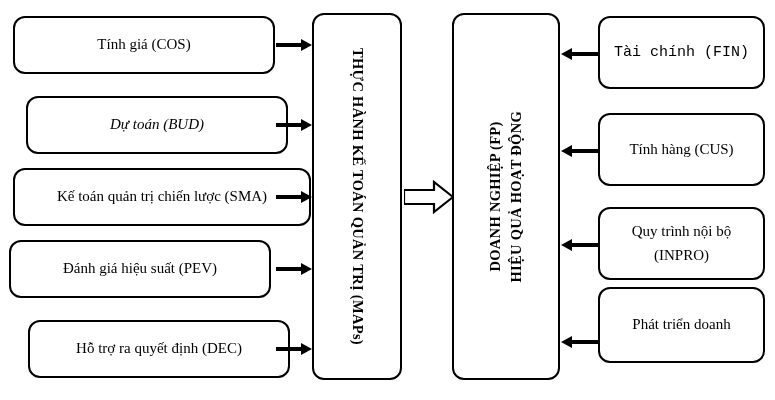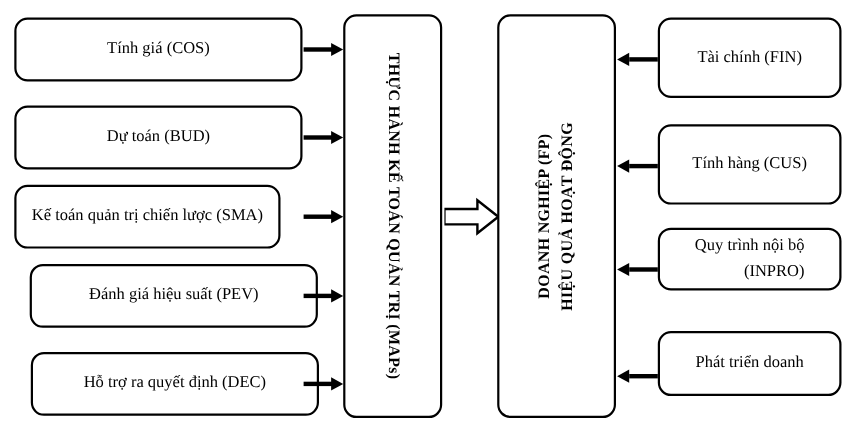--- a/index.html
+++ b/index.html
@@ -83,29 +83,29 @@
 </style>
 </head>
 <body>
 
 <div id="canvas">
 
   <div class="node side-node" style="left:13px; top:16px; width:262px; height:58px;">
     <span>Tính giá (COS)</span>
   </div>
 
-  <div class="node side-node" style="left:13px; top:96px; width:262px; height:58px;">
+  <div class="node side-node" style="left:26px; top:96px; width:262px; height:58px;font-style:italic;">
     <span>Dự toán (BUD)</span>
   </div>
 
-  <div class="node side-node" style="left:13px; top:168px; width:242px; height:58px;align-items:center;">
+  <div class="node side-node" style="left:13px; top:168px; width:298px; height:58px;align-items:center;">
     <span>Kế toán quản trị chiến lược (SMA)</span>
   </div>
 
-  <div class="node side-node" style="left:27px; top:240px; width:262px; height:58px;">
+  <div class="node side-node" style="left:9px; top:240px; width:262px; height:58px;">
     <span>Đánh giá hiệu suất (PEV)</span>
   </div>
 
   <div class="node side-node" style="left:28px; top:320px; width:262px; height:58px;">
     <span>Hỗ trợ ra quyết định (DEC)</span>
   </div>
 
   <div class="arrow" style="left:276px; top:43px; width:27px;"></div>
   <div class="arrow-head-right" style="left:301px; top:38.5px;"></div>
 
@@ -143,34 +143,34 @@
 
   <div class="arrow" style="left:572px; top:149px; width:26px;"></div>
   <div class="arrow-head-left" style="left:561px; top:144.5px;"></div>
 
   <div class="arrow" style="left:572px; top:243px; width:26px;"></div>
   <div class="arrow-head-left" style="left:561px; top:238.5px;"></div>
 
   <div class="arrow" style="left:572px; top:340px; width:26px;"></div>
   <div class="arrow-head-left" style="left:561px; top:335.5px;"></div>
 
-  <div class="node side-node" style="left:598px; top:16px; width:167px; height:73px;">
+  <div class="node side-node" style="left:598px; top:16px; width:167px; height:73px;font-family:Liberation Mono, monospace;">
     <span>Tài chính (FIN)</span>
   </div>
 
   <div class="node side-node" style="left:598px; top:113px; width:167px; height:73px;">
     <span>Tính hàng (CUS)</span>
   </div>
 
-  <div class="node side-node" style="left:598px; top:207px; width:167px; height:57px;text-align:right;">
+  <div class="node side-node" style="left:598px; top:207px; width:167px; height:73px;">
     <span>
       <span>Quy trình nội bộ</span><br>
       <span>(INPRO)</span>
     </span>
   </div>
 
-  <div class="node side-node" style="left:598px; top:301px; width:167px; height:59px;">
+  <div class="node side-node" style="left:598px; top:287px; width:167px; height:76px;">
     <span>
       <span>Phát triển doanh</span><br>
     </span>
   </div>
 
 </div>
 
 </body></html>

